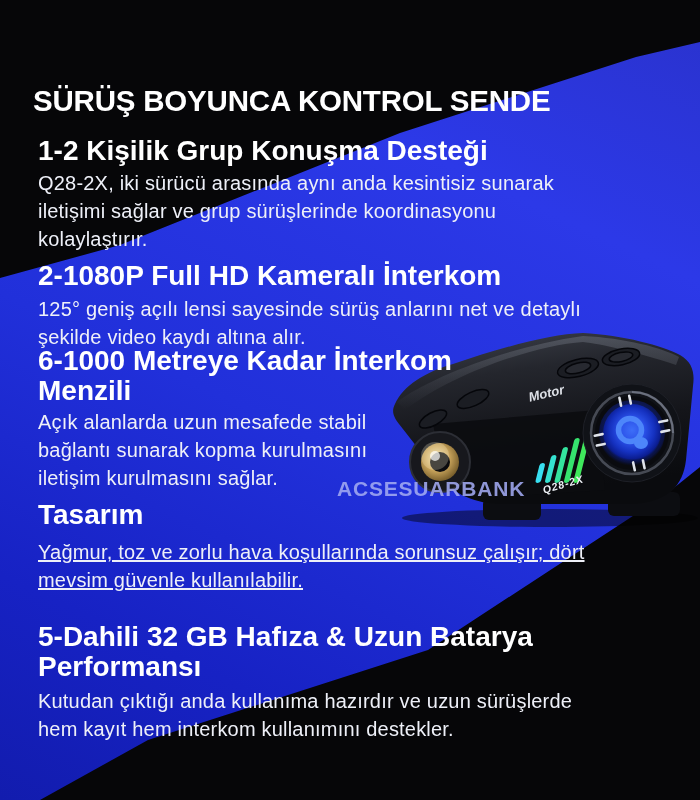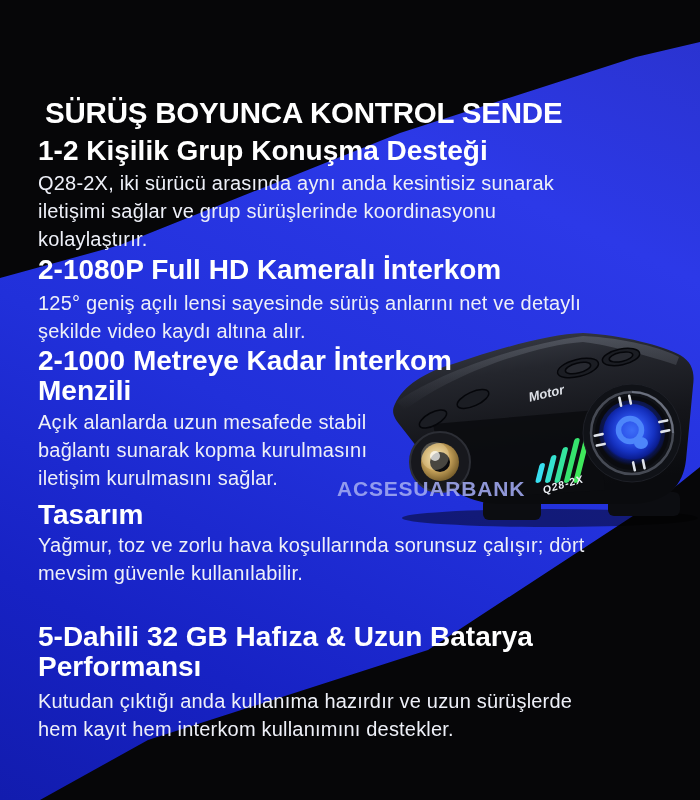--- a/index.html
+++ b/index.html
@@ -5,31 +5,31 @@
   html,body{margin:0;padding:0;background:#000;}
   .canvas{
     position:relative;width:700px;height:800px;overflow:hidden;
     background:linear-gradient(205deg,#2a32cc 0%,#2c39e8 25%,#2130da 55%,#1722c4 80%,#121cae 100%);
     font-family:"Liberation Sans","DejaVu Sans",sans-serif;
   }
   .wedge{position:absolute;inset:0;background:#060608;z-index:1;}
   .wedge-top{clip-path:polygon(0 0,700px 0,700px 42px,636px 57px,400px 133px,120px 245px,0 278px);}
   .wedge-bottom{clip-path:polygon(700px 467px,665px 495px,428px 650px,148px 740px,40px 800px,700px 800px);}
   .title{
-    position:absolute;left:33px;top:84px;margin:12px;z-index:3;
+    position:absolute;left:33px;top:84px;margin:0;z-index:3;
     font-size:29.5px;font-weight:800;letter-spacing:-0.2px;color:#ffffff;white-space:nowrap;
   }
   .sec{position:absolute;left:38px;z-index:3;}
   .sec h2{margin:0;font-size:28px;font-weight:700;color:#ffffff;line-height:30px;}
   .sec p{margin:0;font-size:20px;font-weight:400;color:#eef0f8;line-height:28px;letter-spacing:0.2px;}
   .hl,.bl{display:block;white-space:nowrap;}
   .sec1{top:136px;} .sec1 p{margin-top:3px;}
-  .sec2{top:255px;} .sec2 p{margin-top:4px;}
+  .sec2{top:261px;} .sec2 p{margin-top:4px;}
   .sec3{top:346px;} .sec3 p{margin-top:2px;}
-  .sec4{top:500px;} .sec4 p{margin-top:1px;}
+  .sec4{top:500px;} .sec4 p{margin-top:8px;text-decoration:underline;}
   .sec5{top:622px;} .sec5 p{margin-top:5px;}
   .product{position:absolute;left:385px;top:322px;width:315px;height:206px;z-index:2;}
   .watermark{
     position:absolute;left:337px;top:477px;z-index:4;
     font-size:21px;font-weight:700;letter-spacing:0.8px;color:#a2aaf2;opacity:0.88;white-space:nowrap;
   }
 </style>
 </head>
 <body>
 
@@ -56,21 +56,21 @@
       <span class="hl">2-1080P Full HD Kameralı İnterkom</span>
     </h2>
     <p>
       <span class="bl">125° geniş açılı lensi sayesinde sürüş anlarını net ve detaylı</span>
       <span class="bl">şekilde video kaydı altına alır.</span>
     </p>
   </section>
 
   <section class="sec sec3">
     <h2>
-      <span class="hl">2-1000 Metreye Kadar İnterkom</span>
+      <span class="hl">6-1000 Metreye Kadar İnterkom</span>
       <span class="hl">Menzili</span>
     </h2>
     <p>
       <span class="bl">Açık alanlarda uzun mesafede stabil</span>
       <span class="bl">bağlantı sunarak kopma kurulmasını</span>
       <span class="bl">iletişim kurulmasını sağlar.</span>
     </p>
   </section>
 
   <section class="sec sec4">

